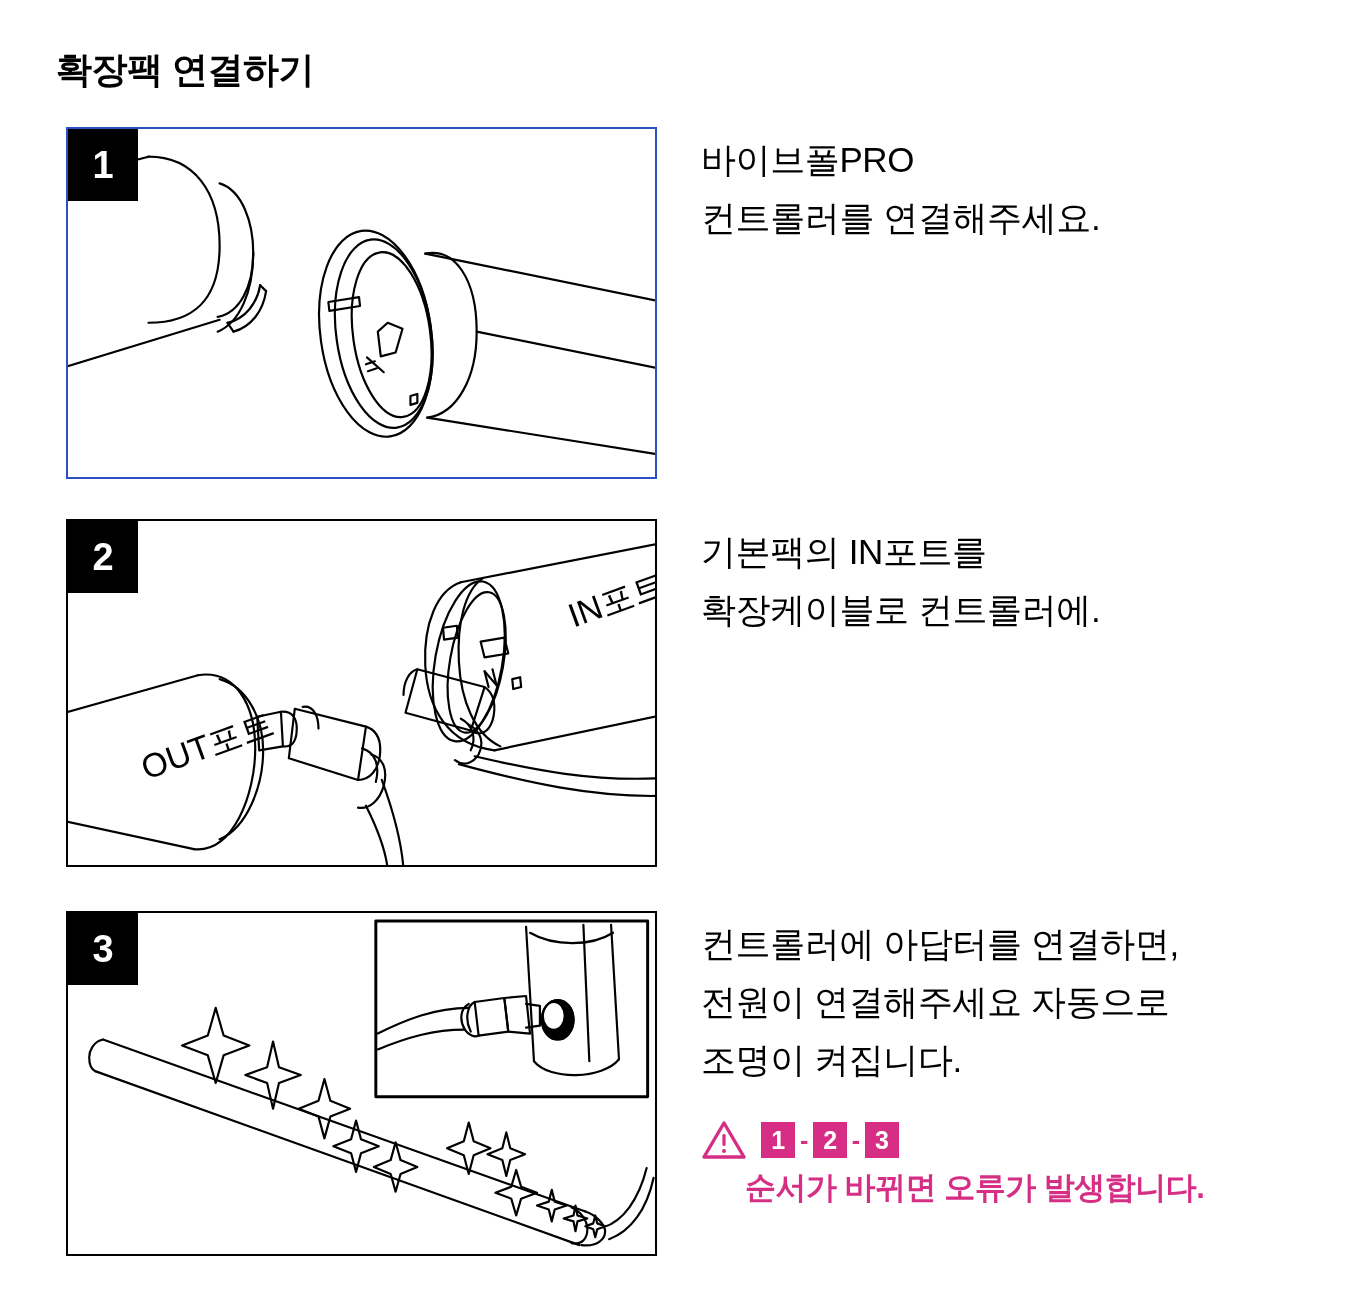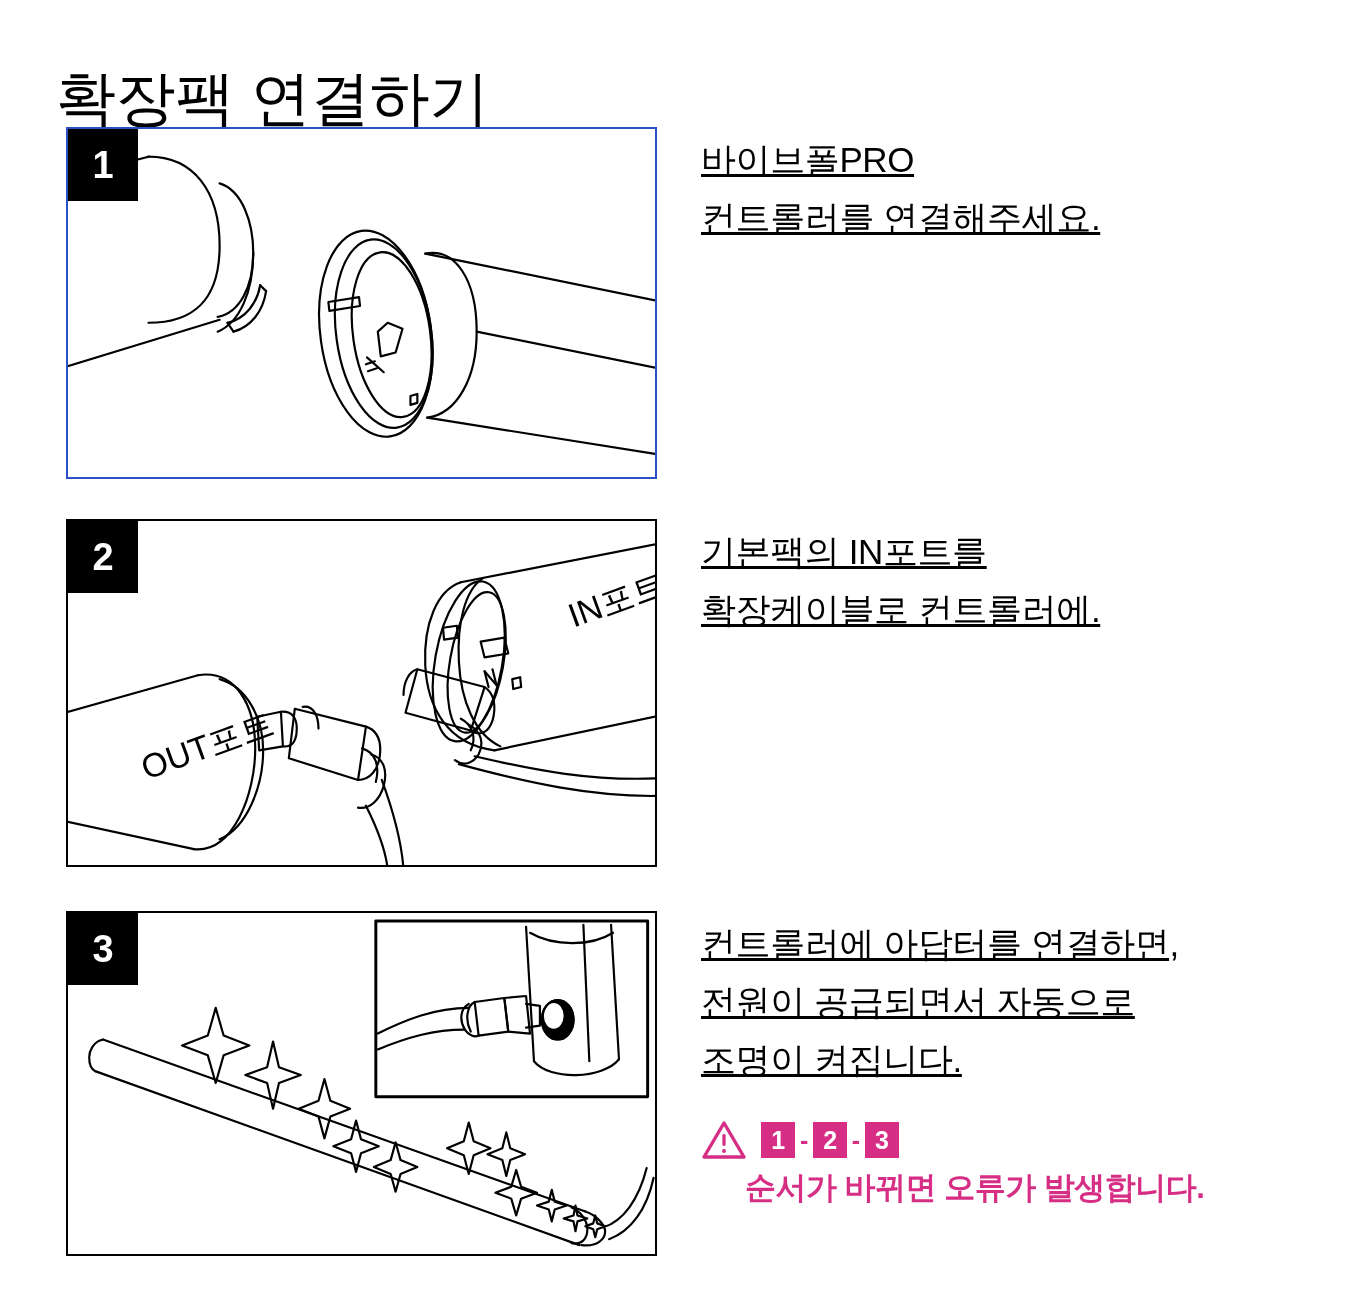--- a/index.html
+++ b/index.html
@@ -13,22 +13,22 @@
     position: relative;
     font-family: "Liberation Sans", "DejaVu Sans", sans-serif;
     color: #000000;
     overflow: hidden;
   }
 
   
   .page-title {
     position: absolute;
     left: 56px; top: 26px;
-    font-size: 60px;
-    font-weight: 400;
+    font-size: 36px;
+    font-weight: 700;
     letter-spacing: -0.5px;
     line-height: 1.1;
     white-space: nowrap;
   }
 
   
   .step-row { position: absolute; left: 0; width: 1362px; }
   #step-row-1 { top: 127px; height: 352px; }
   #step-row-2 { top: 519px; height: 348px; }
   #step-row-3 { top: 911px; height: 345px; }
@@ -72,21 +72,21 @@
     position: absolute;
     left: 701px;
     top: 4px;
     width: 640px;
     font-size: 35px;
     font-weight: 500;
     line-height: 58px;
     letter-spacing: -0.4px;
     white-space: nowrap;
   }
-  .step-text .line { display: block; text-decoration: underline; }
+  .step-text .line { display: block; }
 
   
   .warning {
     position: absolute;
     left: 701px;
     top: 205px;
     width: 640px;
     color: #d62e85;
     font-size: 31px;
     font-weight: 700;
@@ -299,21 +299,21 @@
         <ellipse cx="490" cy="104" rx="10" ry="13" fill="#fff" stroke="none"></ellipse>
         <ellipse cx="494" cy="108" rx="16" ry="20" fill="none" stroke="#000" stroke-width="2.2"></ellipse>
       </g>
     </svg>
 
     <div class="step-badge">3</div>
   </div>
 
   <div class="step-text">
     <span class="line">컨트롤러에 아답터를 연결하면,</span>
-    <span class="line">전원이 공급되면서 자동으로</span>
+    <span class="line">전원이 연결해주세요 자동으로</span>
     <span class="line">조명이 켜집니다.</span>
   </div>
 
   <div class="warning">
     <div class="warn-line-1">
       <svg class="warn-tri" width="46" height="42" viewBox="0 0 46 42" aria-hidden="true">
         <path d="M23 4 L 43 38 L 3 38 Z" fill="none" stroke="#d62e85" stroke-width="3.4" stroke-linejoin="round"></path>
         <rect x="21.4" y="15" width="3.2" height="12" rx="1.4" fill="#d62e85"></rect>
         <circle cx="23" cy="32" r="2" fill="#d62e85"></circle>
       </svg>

